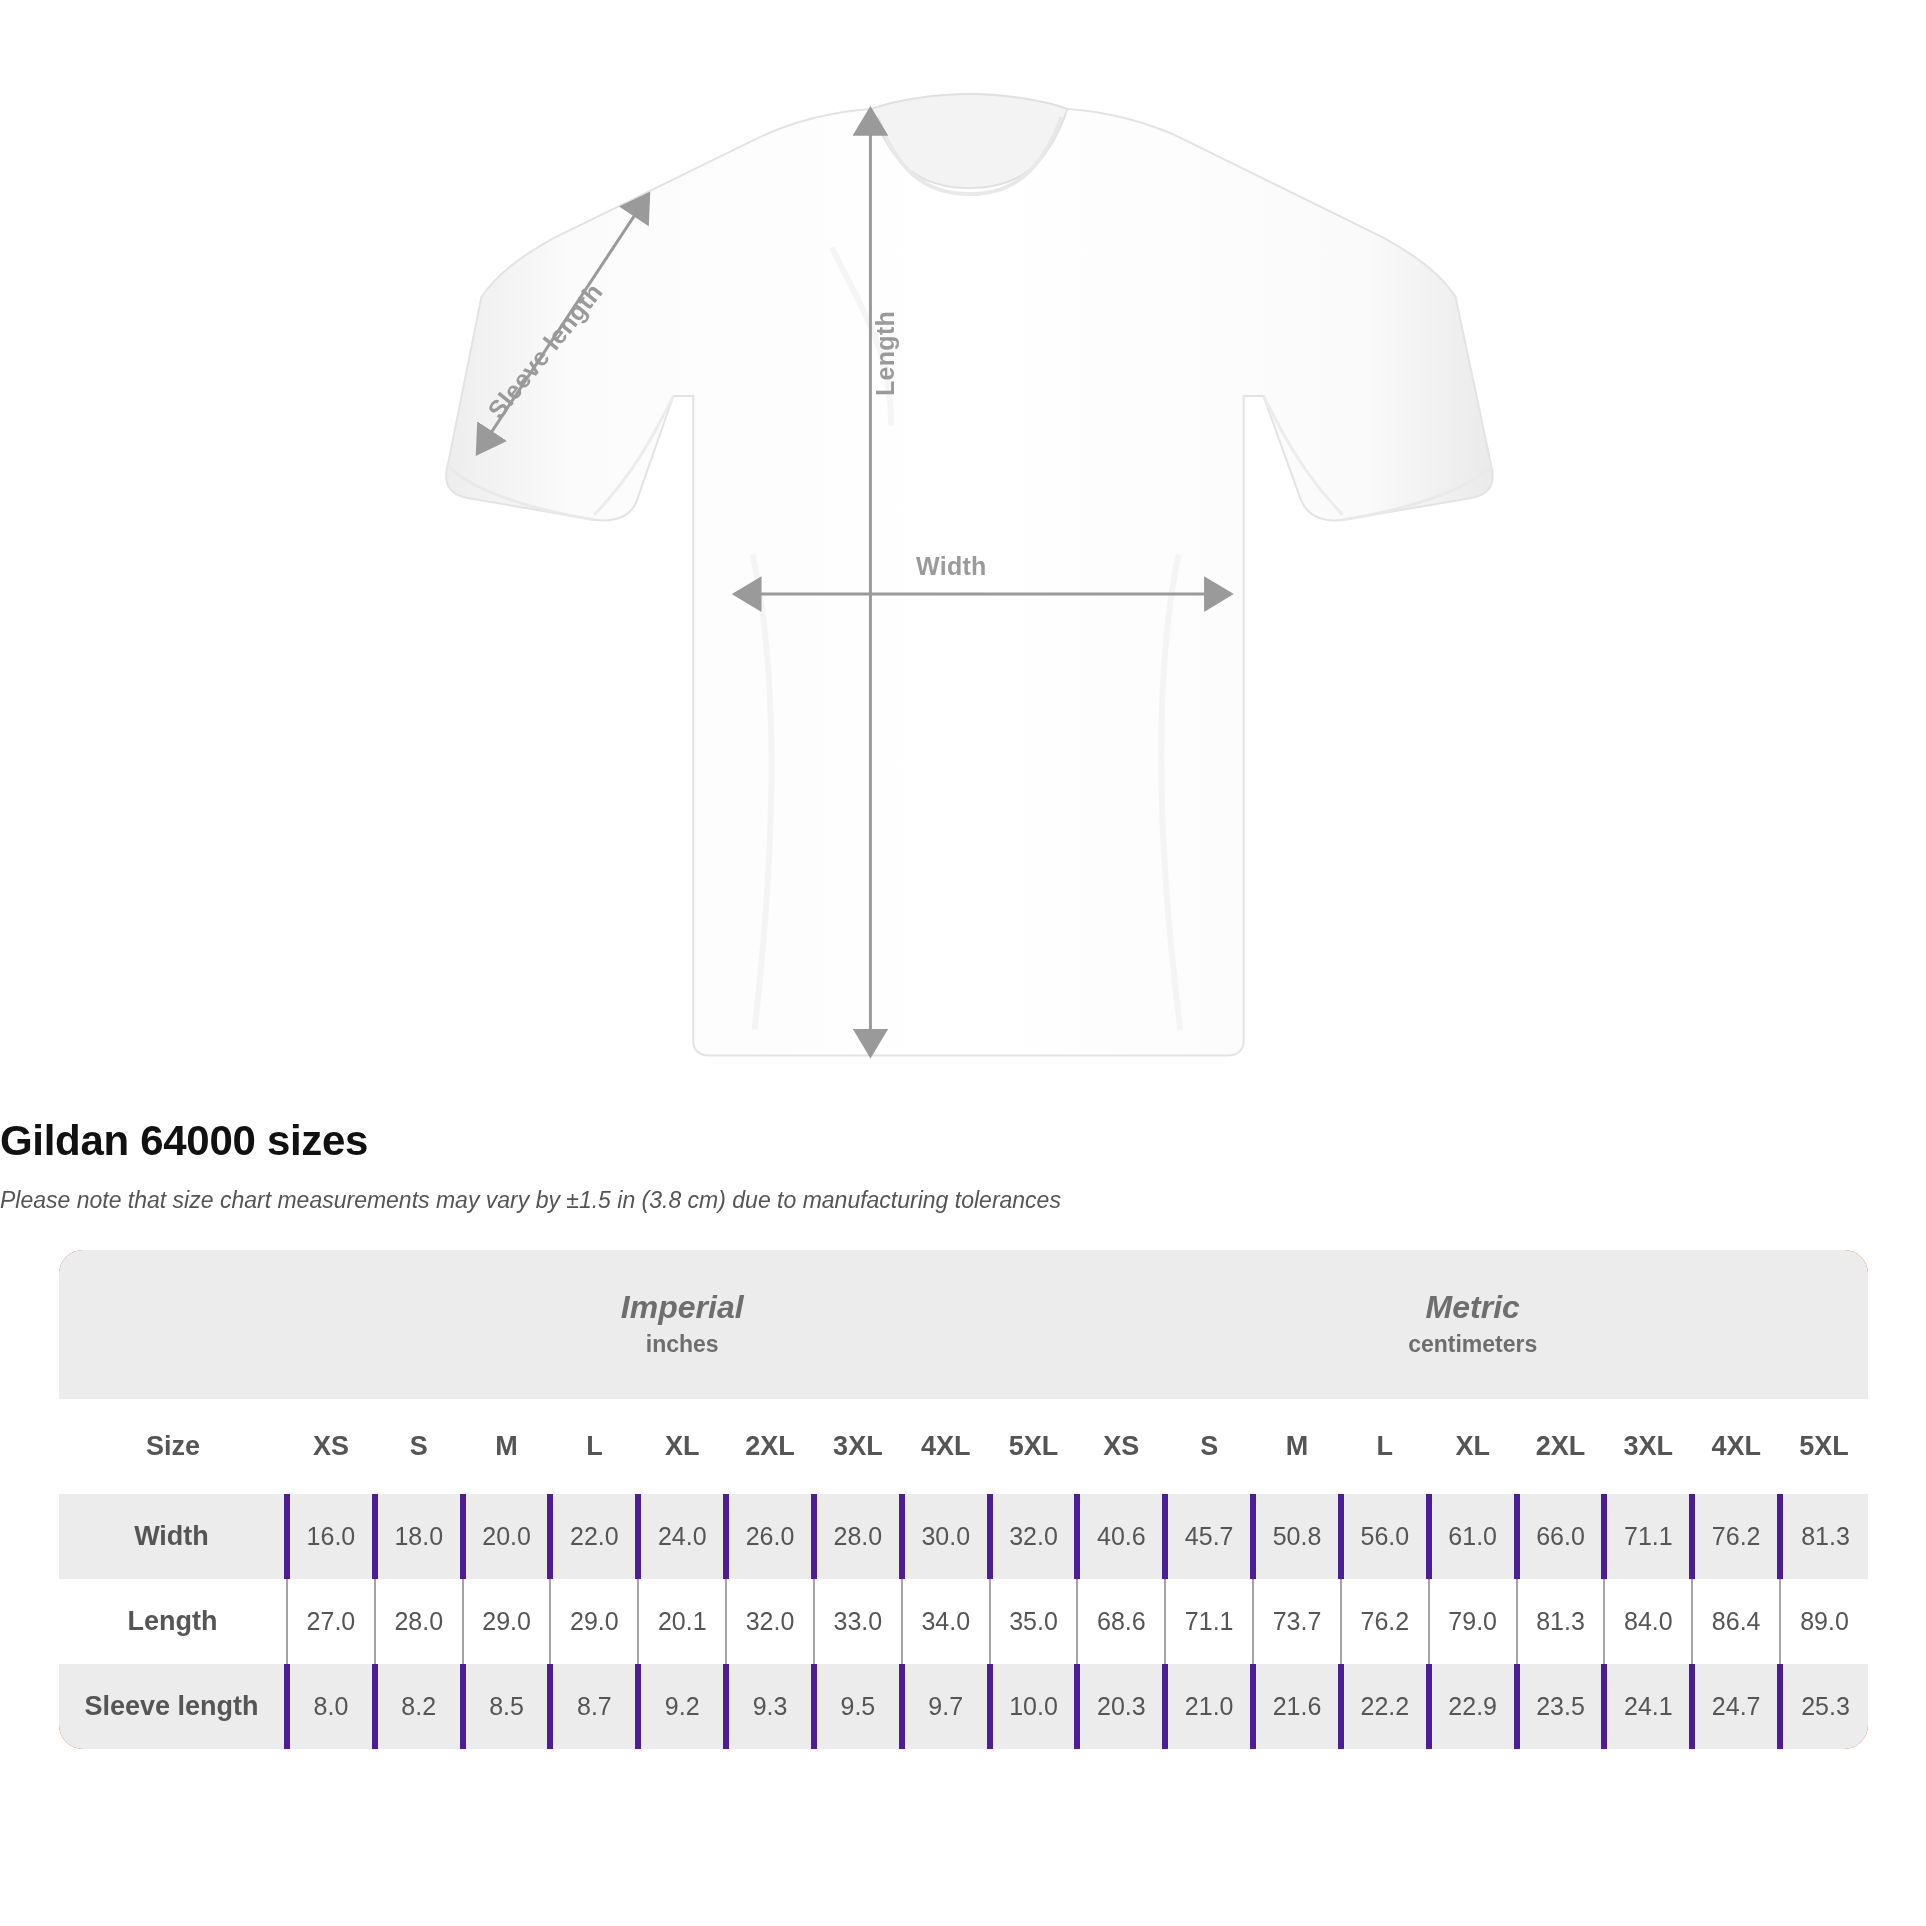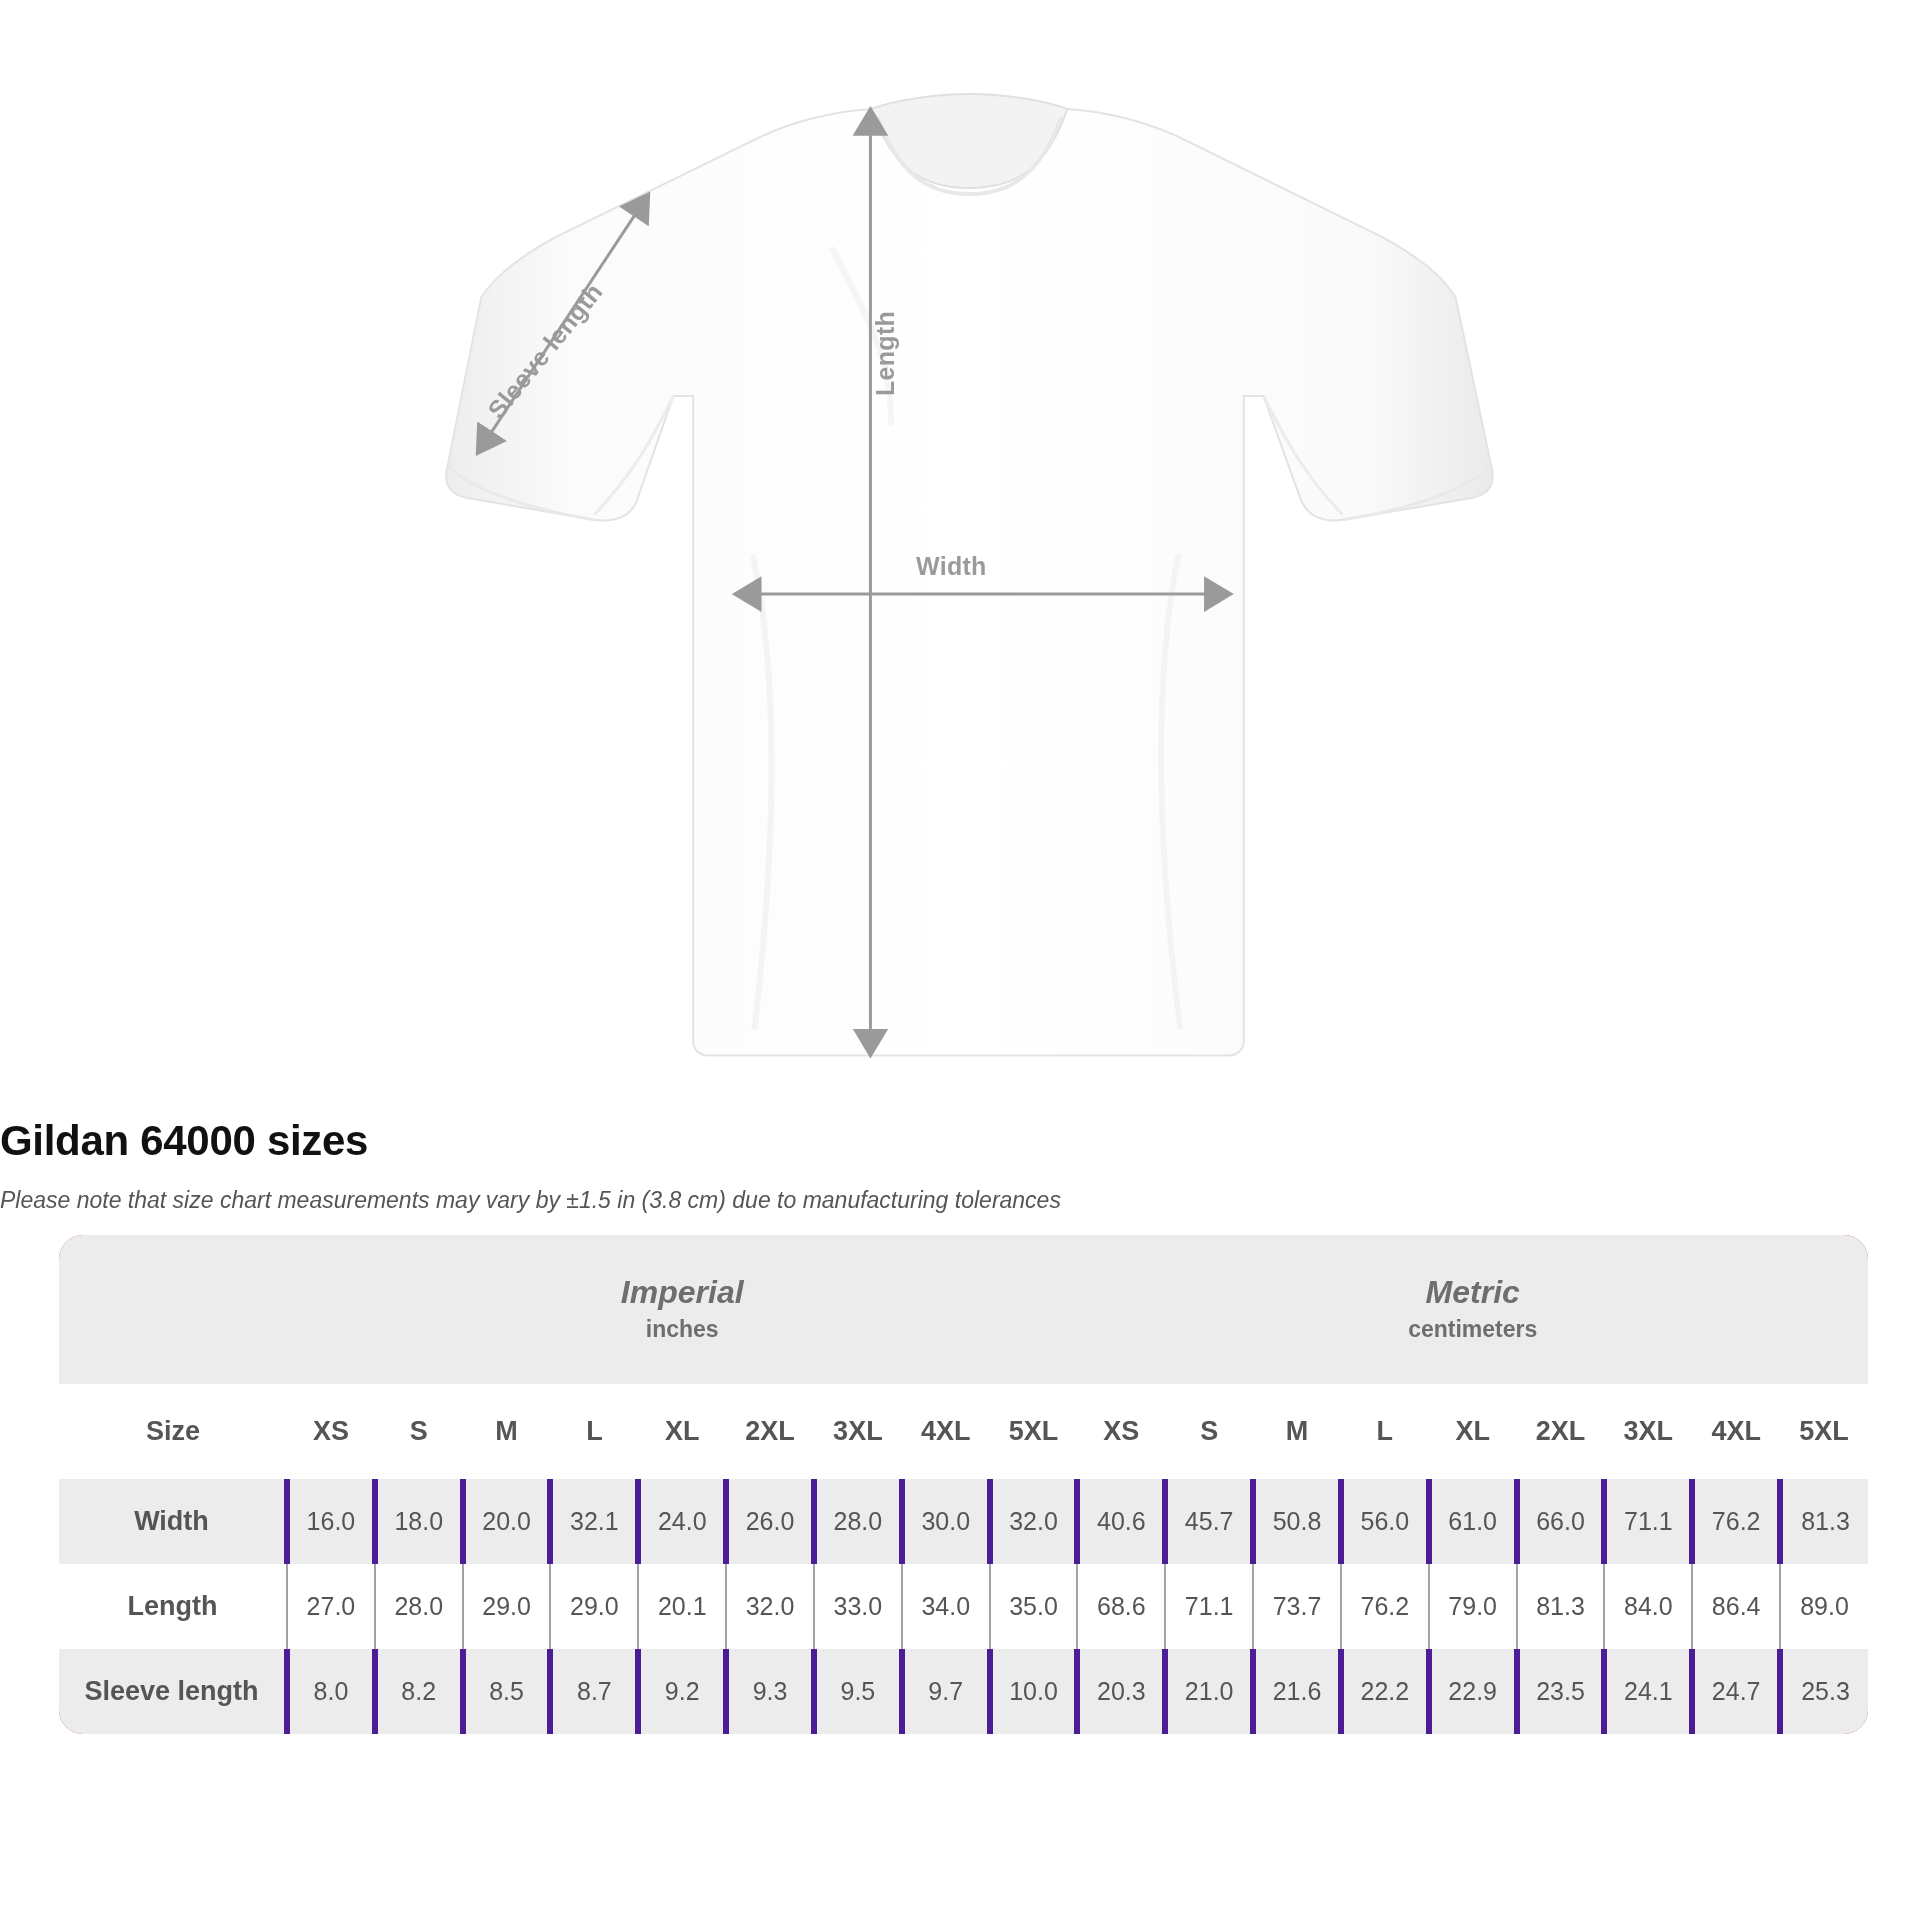--- a/index.html
+++ b/index.html
@@ -67,21 +67,21 @@
   }
   .chart-note {
     font-size: 23px;
     font-style: italic;
     color: #555555;
     margin-top: 22px;
   }
 
   
   .table-wrap {
-    margin: 21px 59px 0 59px;
+    margin: 36px 59px 0 59px;
     border-radius: 24px;
     overflow: hidden;
     background: #c2410c;
   }
   table.size-table {
     width: 100%;
     border-collapse: collapse;
     table-layout: fixed;
   }
   table.size-table th,
@@ -277,21 +277,21 @@
           <th class="cell">4XL</th>
           <th class="cell">5XL</th>
         </tr>
       </thead>
       <tbody>
         <tr class="data-row alt">
           <td class="rowlabel">Width</td>
           <td class="cell">16.0</td>
           <td class="cell">18.0</td>
           <td class="cell">20.0</td>
-          <td class="cell">32.1</td>
+          <td class="cell">22.0</td>
           <td class="cell">24.0</td>
           <td class="cell">26.0</td>
           <td class="cell">28.0</td>
           <td class="cell">30.0</td>
           <td class="cell">32.0</td>
           <td class="cell">40.6</td>
           <td class="cell">45.7</td>
           <td class="cell">50.8</td>
           <td class="cell">56.0</td>
           <td class="cell">61.0</td>

